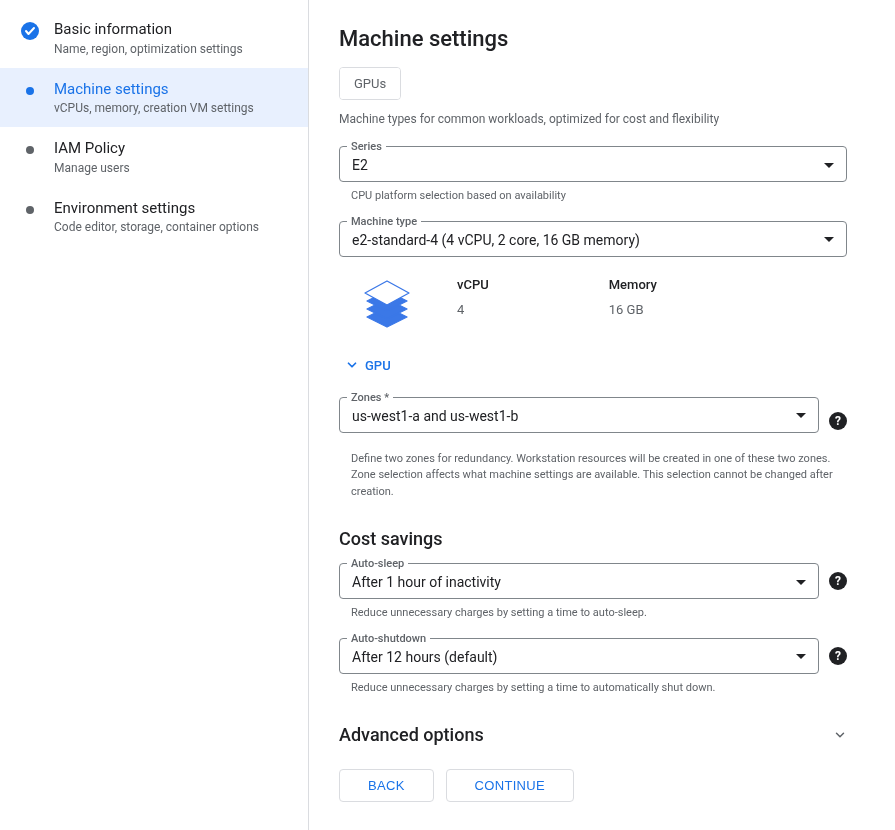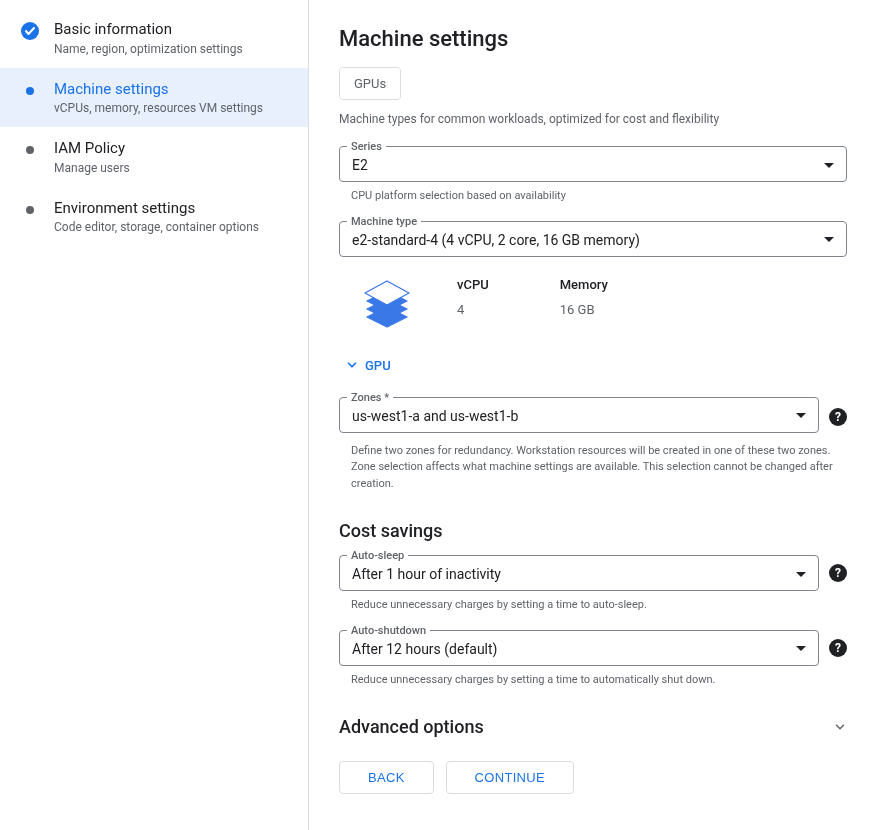--- a/index.html
+++ b/index.html
@@ -177,21 +177,21 @@
 
     .spec-container {
       display: flex;
       gap: 40px;
       align-items: flex-start;
       padding: 10px 0 12px 18px;
     }
     .cpu-stack { width: 60px; height: 60px; }
     .spec-cols {
       display: flex;
-      gap: 71px;
+      gap: 120px;
       padding-top: 4px;
     }
     .spec-col { display: flex; flex-direction: column; gap: 10px; }
     .spec-label { font-size: 13px; font-weight: 500; color: #202124; }
     .spec-value { font-size: 13px; color: #5f6368; }
 
     .gpu-toggle {
       display: flex;
       align-items: center;
       gap: 6px;
@@ -254,21 +254,21 @@
       <span class="sidebar-item-title">Basic information</span>
       <span class="sidebar-item-subtitle">Name, region, optimization settings</span>
     </span>
   </div>
   <div class="sidebar-item active">
     <span class="sidebar-icon">
         <span class="dot active"></span>
       </span>
     <span class="sidebar-item-texts">
       <span class="sidebar-item-title">Machine settings</span>
-      <span class="sidebar-item-subtitle">vCPUs, memory, resources VM settings</span>
+      <span class="sidebar-item-subtitle">vCPUs, memory, creation VM settings</span>
     </span>
   </div>
   <div class="sidebar-item">
     <span class="sidebar-icon">
         <span class="dot"></span>
       </span>
     <span class="sidebar-item-texts">
       <span class="sidebar-item-title">IAM Policy</span>
       <span class="sidebar-item-subtitle">Manage users</span>
     </span>
@@ -341,21 +341,21 @@
   
   <div class="gpu-toggle">
     <svg class="chevron" viewBox="0 0 24 24" fill="none" stroke="#1a73e8" stroke-width="3" stroke-linecap="round" stroke-linejoin="round">
         <polyline points="6 9 12 15 18 9"></polyline>
       </svg>
     <span>GPU</span>
   </div>
 
   
   <div class="field-row">
-    <div class="field" style="margin-bottom:4px;">
+    <div class="field" style="margin-bottom:12px;">
       <span class="field-label">Zones *</span>
       <div class="field-box">
         <span class="field-value">us-west1-a and us-west1-b</span>
         <span class="arrow-down"></span>
       </div>
     </div>
     <span class="help-icon">?</span>
   </div>
   <div class="field-help">Define two zones for redundancy. Workstation resources will be created in one of these two zones. Zone selection affects what machine settings are available. This selection cannot be changed after creation.</div>
 

